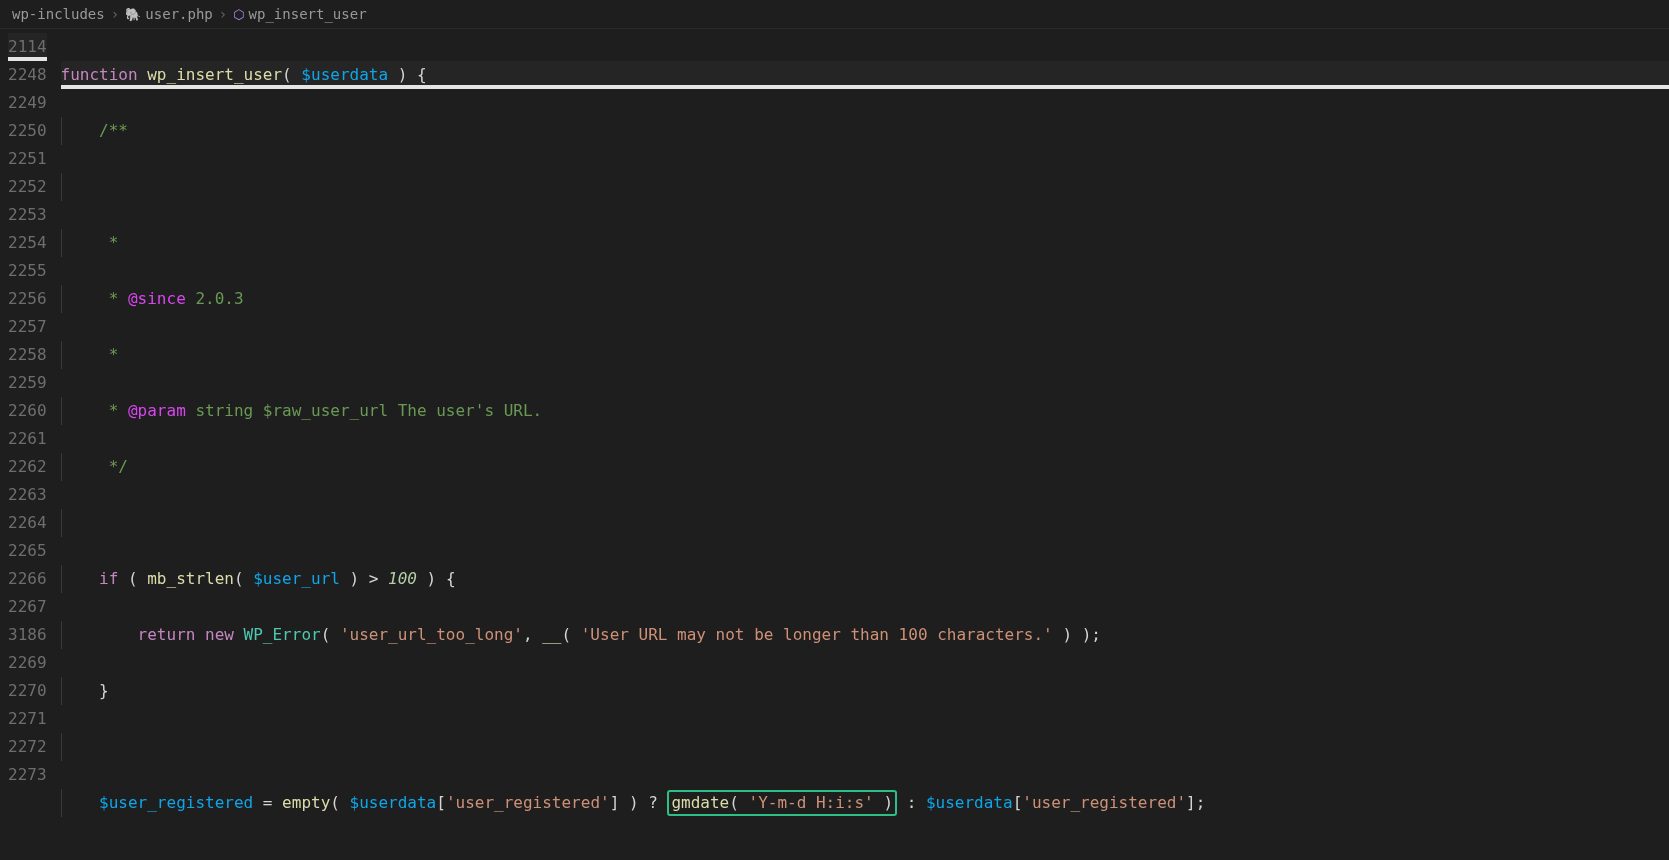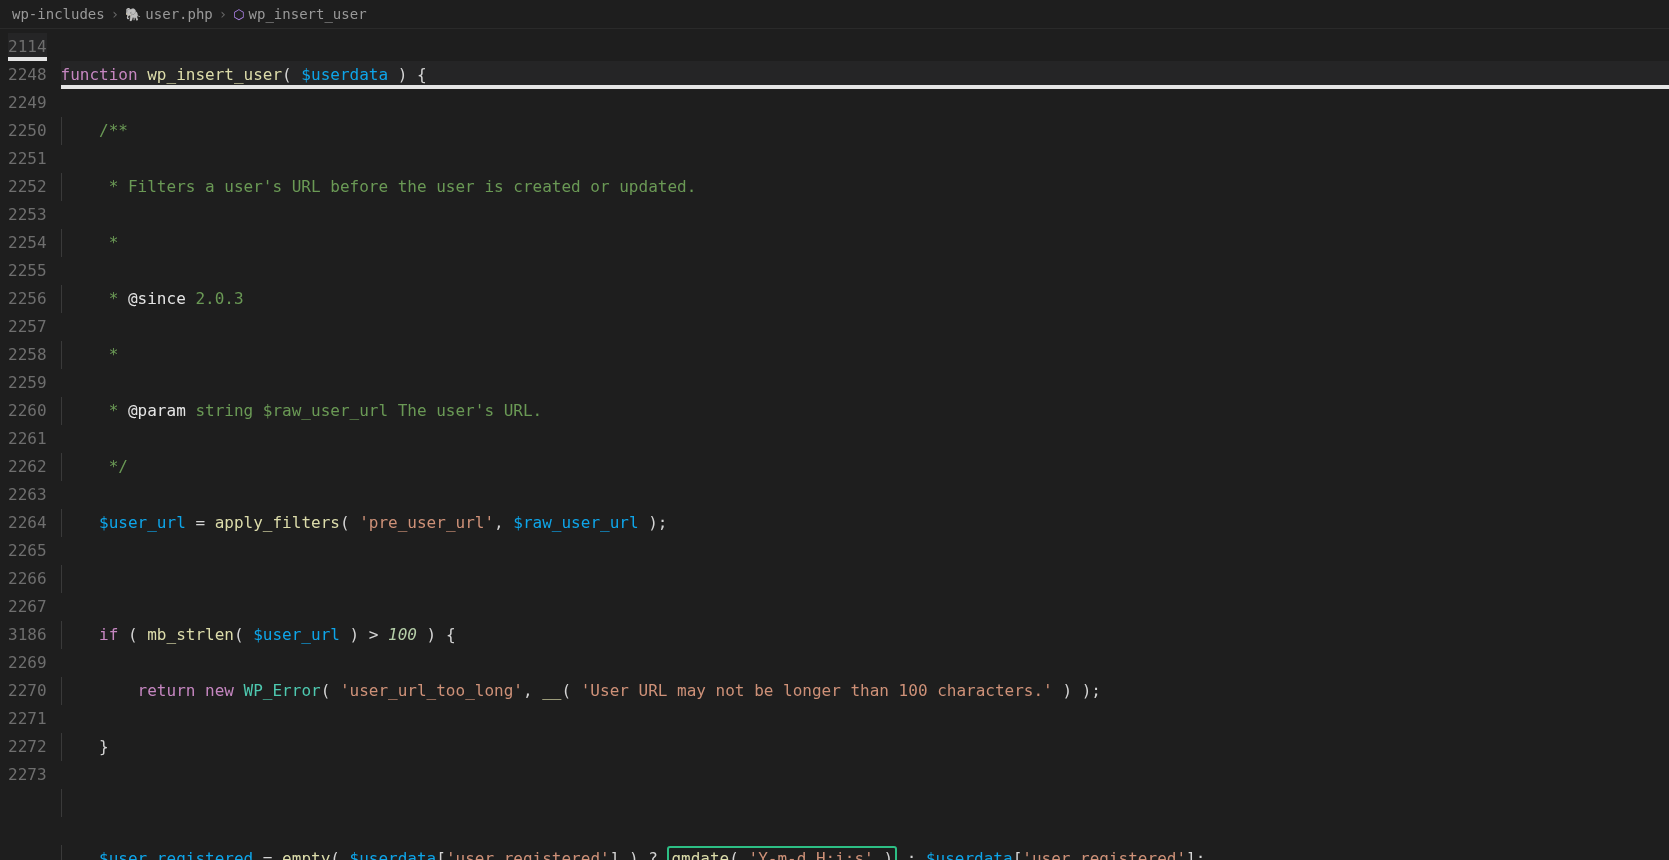--- a/index.html
+++ b/index.html
@@ -62,21 +62,21 @@
     .sticky-header {
       background: #252526;
       border-bottom: 4px solid #e5e5e5;
     }
     .tok-keyword { color: #c586c0; }
     .tok-func { color: #dcdcaa; }
     .tok-funccall { color: #dcdcaa; }
     .tok-var { color: #0ea5e9; }
     .tok-string { color: #ce9178; }
     .tok-comment { color: #6a9955; }
-    .tok-doctag { color: #e5e5e5; }
+    .tok-doctag { color: #d946ef; }
     .tok-num { color: #b5cea8; font-style: italic; }
     .tok-punct { color: #d4d4d4; }
     .tok-class { color: #4ec9b0; }
     .tok-op { color: #d4d4d4; }
     .highlight-box {
       border: 2px solid #2dbf85;
       border-radius: 3px;
       padding: 1px 2px;
       display: inline-block;
       line-height: 20px;
@@ -122,27 +122,26 @@
     <div>2269</div>
     <div>2270</div>
     <div>2271</div>
     <div>2272</div>
     <div>2273</div>
   </div>
 
   <div class="code">
 <div class="code-line sticky-header"><span class="tok-keyword">function</span> <span class="tok-func">wp_insert_user</span><span class="tok-punct">( </span><span class="tok-var">$userdata</span><span class="tok-punct"> ) {</span></div>
 <div class="code-line"><span class="indent-guide" style="left:0"></span>    <span class="tok-comment">/**</span></div>
-<div class="code-line"><span class="indent-guide" style="left:0"></span>    <span class="tok-comment"> * Filters a user's URL before the user is created or updated.</span></div>
+<div class="code-line"><span class="indent-guide" style="left:0"></span>    </div>
 <div class="code-line"><span class="indent-guide" style="left:0"></span>    <span class="tok-comment"> *</span></div>
 <div class="code-line"><span class="indent-guide" style="left:0"></span>    <span class="tok-comment"> * </span><span class="tok-doctag">@since</span><span class="tok-comment"> 2.0.3</span></div>
 <div class="code-line"><span class="indent-guide" style="left:0"></span>    <span class="tok-comment"> *</span></div>
 <div class="code-line"><span class="indent-guide" style="left:0"></span>    <span class="tok-comment"> * </span><span class="tok-doctag">@param</span><span class="tok-comment"> string $raw_user_url The user's URL.</span></div>
 <div class="code-line"><span class="indent-guide" style="left:0"></span>    <span class="tok-comment"> */</span></div>
-<div class="code-line"><span class="indent-guide" style="left:0"></span>    <span class="tok-var">$user_url</span> <span class="tok-op">=</span> <span class="tok-funccall">apply_filters</span><span class="tok-punct">( </span><span class="tok-string">'pre_user_url'</span><span class="tok-punct">, </span><span class="tok-var">$raw_user_url</span><span class="tok-punct"> );</span></div>
 <div class="code-line"><span class="indent-guide" style="left:0"></span></div>
 <div class="code-line"><span class="indent-guide" style="left:0"></span>    <span class="tok-keyword">if</span><span class="tok-punct"> ( </span><span class="tok-funccall">mb_strlen</span><span class="tok-punct">( </span><span class="tok-var">$user_url</span><span class="tok-punct"> ) &gt; </span><span class="tok-num">100</span><span class="tok-punct"> ) {</span></div>
 <div class="code-line"><span class="indent-guide" style="left:0"></span>        <span class="tok-keyword">return</span> <span class="tok-keyword">new</span> <span class="tok-class">WP_Error</span><span class="tok-punct">( </span><span class="tok-string">'user_url_too_long'</span><span class="tok-punct">, </span><span class="tok-funccall">__</span><span class="tok-punct">( </span><span class="tok-string">'User URL may not be longer than 100 characters.'</span><span class="tok-punct"> ) );</span></div>
 <div class="code-line"><span class="indent-guide" style="left:0"></span>    <span class="tok-punct">}</span></div>
 <div class="code-line"><span class="indent-guide" style="left:0"></span></div>
 <div class="code-line"><span class="indent-guide" style="left:0"></span>    <span class="tok-var">$user_registered</span> <span class="tok-op">=</span> <span class="tok-funccall">empty</span><span class="tok-punct">( </span><span class="tok-var">$userdata</span><span class="tok-punct">[</span><span class="tok-string">'user_registered'</span><span class="tok-punct">] ) ? </span><span class="highlight-box"><span class="tok-funccall">gmdate</span><span class="tok-punct">( </span><span class="tok-string">'Y-m-d H:i:s'</span><span class="tok-punct"> )</span></span><span class="tok-punct"> : </span><span class="tok-var">$userdata</span><span class="tok-punct">[</span><span class="tok-string">'user_registered'</span><span class="tok-punct">];</span></div>
 
 
 
 

